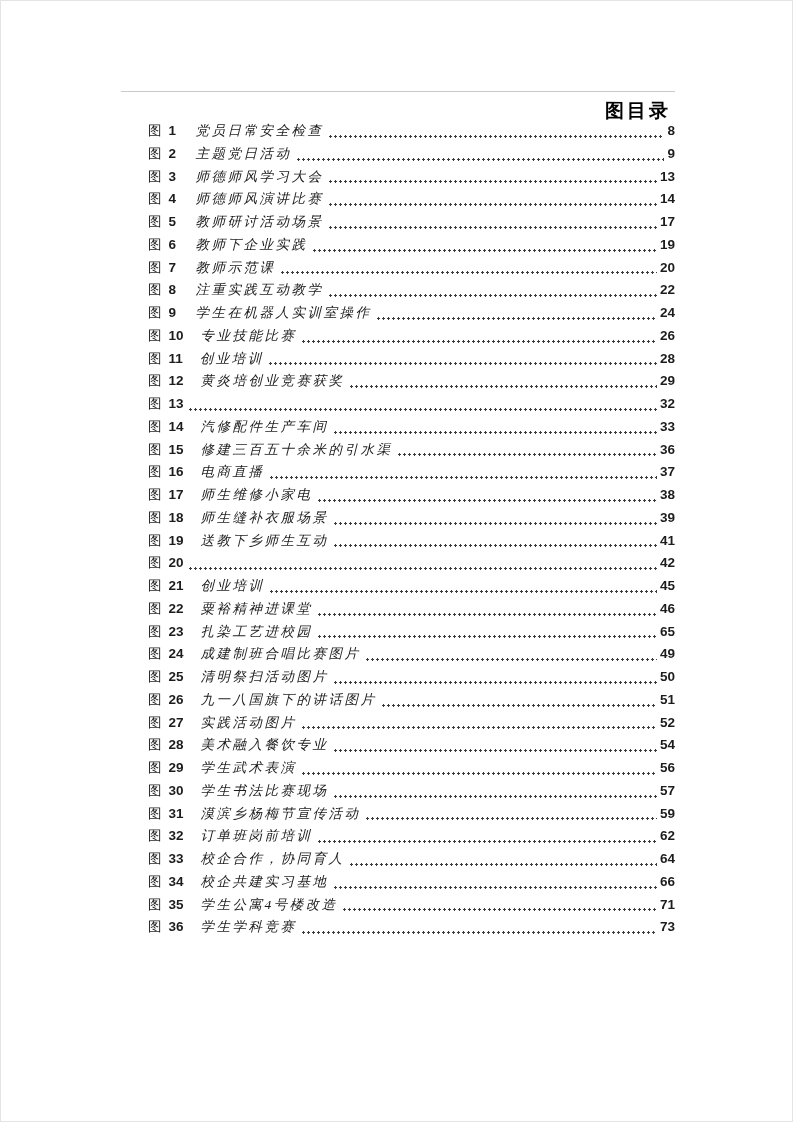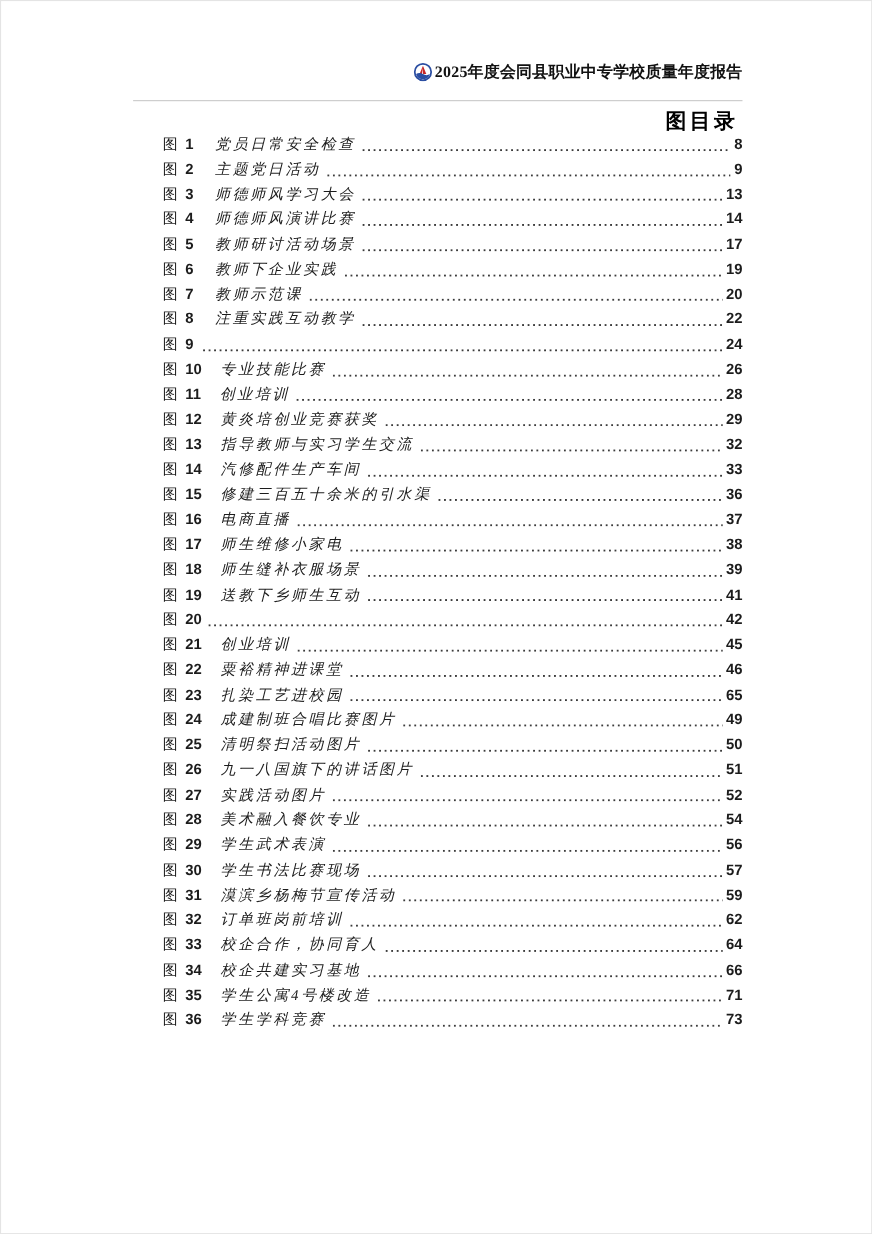--- a/index.html
+++ b/index.html
@@ -114,29 +114,20 @@
     font-weight: bold;
     text-align: right;
     white-space: nowrap;
   }
 </style>
 </head>
 <body>
 
 <div class="page">
 
-  <div class="header">
-    <svg class="logo" viewBox="0 0 20 20" aria-hidden="true">
-      <circle cx="10" cy="10" r="8.8" fill="#ffffff" stroke="#2b4ea2" stroke-width="1.9"></circle>
-      <path d="M10 3.2 L13.6 12.2 L6.4 12.2 Z" fill="#c62828"></path>
-      <path d="M10 5.6 L10 12.2 L8.9 12.2 Z" fill="#ffffff"></path>
-      <path d="M2.6 12.2 q 3.7 -2.2 7.4 0 q 3.7 2.2 7.4 0 l -1.6 3.4 a 8.8 8.8 0 0 1 -11.6 0 Z" fill="#2b4ea2"></path>
-    </svg>
-    <span class="report-title">2025年度会同县职业中专学校质量年度报告</span>
-  </div>
 
   <hr class="header-rule">
 
   <h1 class="toc-title">图目录</h1>
 
   <div class="toc" id="toc-list">
       <div class="toc-row">
       <span class="fig-word">图</span>
       <span class="fig-no">1</span>
       <span class="fig-title">党员日常安全检查</span>
@@ -188,20 +179,21 @@
       <div class="toc-row">
       <span class="fig-word">图</span>
       <span class="fig-no">8</span>
       <span class="fig-title">注重实践互动教学</span>
       <span class="dots"></span>
       <span class="page-no">22</span>
     </div>
       <div class="toc-row">
       <span class="fig-word">图</span>
       <span class="fig-no">9</span>
+      <span class="fig-title">学生在机器人实训室操作</span>
       <span class="dots"></span>
       <span class="page-no">24</span>
     </div>
       <div class="toc-row">
       <span class="fig-word">图</span>
       <span class="fig-no">10</span>
       <span class="fig-title">专业技能比赛</span>
       <span class="dots"></span>
       <span class="page-no">26</span>
     </div>
@@ -215,21 +207,20 @@
       <div class="toc-row">
       <span class="fig-word">图</span>
       <span class="fig-no">12</span>
       <span class="fig-title">黄炎培创业竞赛获奖</span>
       <span class="dots"></span>
       <span class="page-no">29</span>
     </div>
       <div class="toc-row">
       <span class="fig-word">图</span>
       <span class="fig-no">13</span>
-      <span class="fig-title">指导教师与实习学生交流</span>
       <span class="dots"></span>
       <span class="page-no">32</span>
     </div>
       <div class="toc-row">
       <span class="fig-word">图</span>
       <span class="fig-no">14</span>
       <span class="fig-title">汽修配件生产车间</span>
       <span class="dots"></span>
       <span class="page-no">33</span>
     </div>

